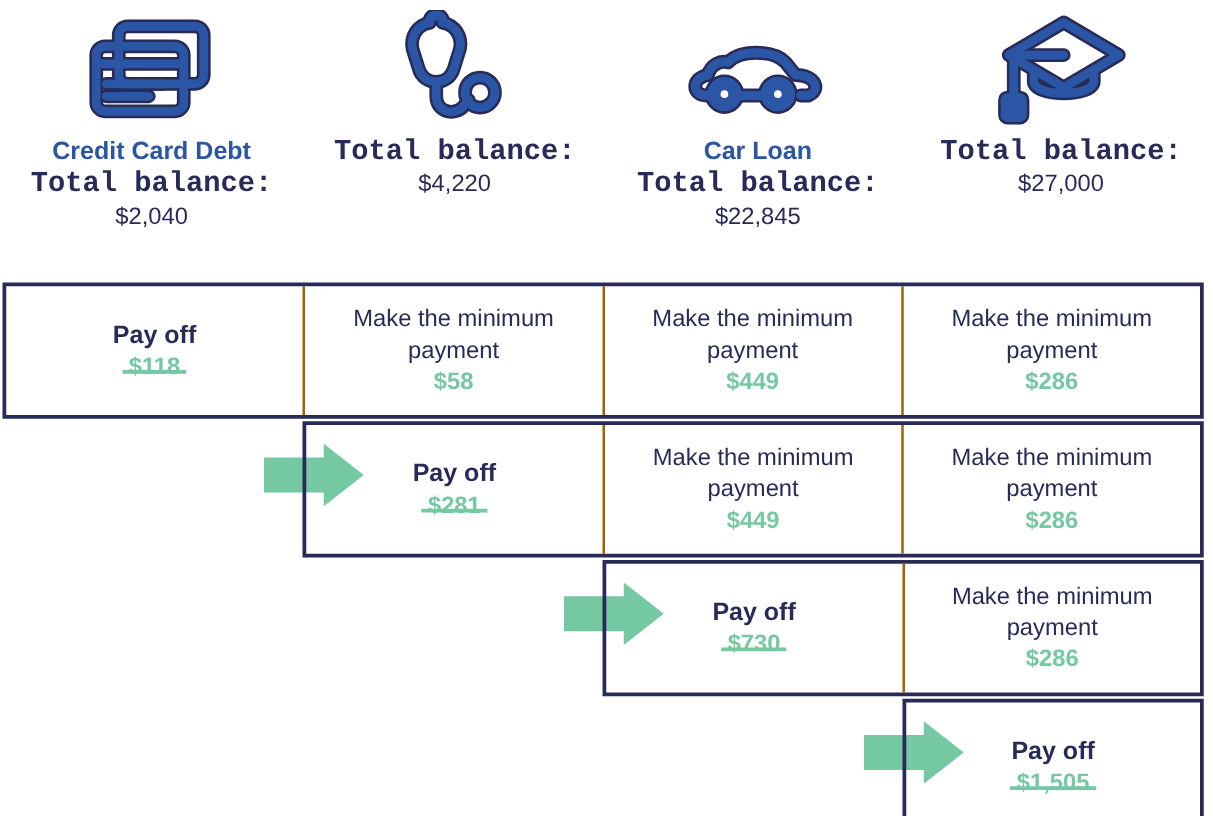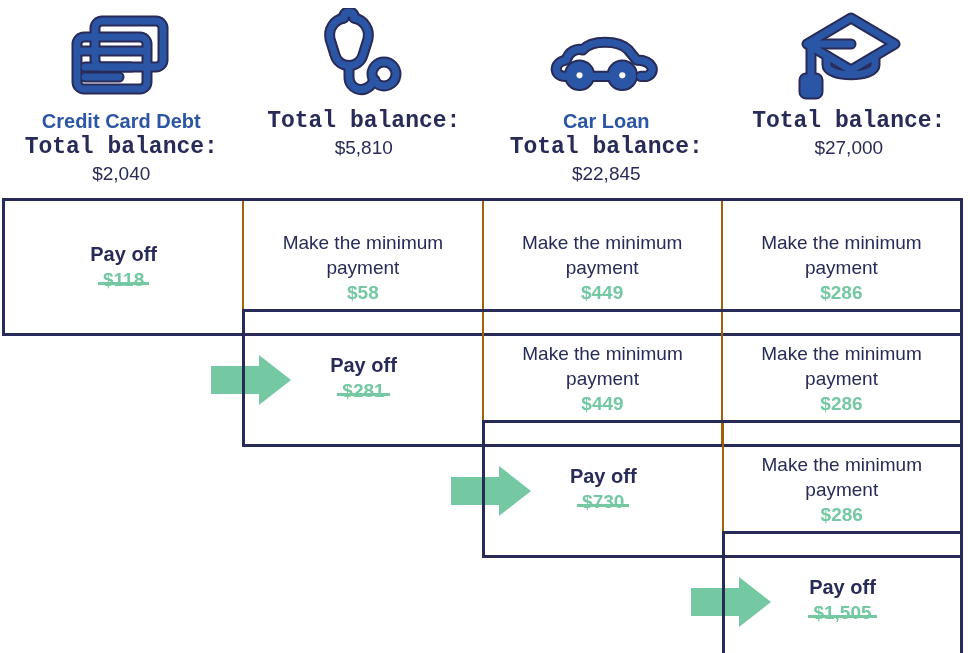--- a/index.html
+++ b/index.html
@@ -13,21 +13,21 @@
   .title { font-size:20px; font-weight:bold; color:#2b55a5; line-height:26px; }
   .bal-label { font-size:23px; font-weight:bold; color:#282b57; line-height:26px;font-family:Liberation Mono, monospace; }
   .bal-amount { font-size:19px; color:#282b57; line-height:28px; }
 
   
   use.ic-o { stroke:#282b57; stroke-width:11; fill:none; stroke-linecap:round; stroke-linejoin:round; }
   use.ic-m { stroke:#2b55a5; stroke-width:7;  fill:none; stroke-linecap:round; stroke-linejoin:round; }
 
   
   .table { position:absolute; left:2px; top:198px; width:961px; height:449px; z-index:2; }
-  .trow { position:absolute; display:flex; border:3px solid #282b57; box-sizing:border-box; height:138px; background:transparent; }
+  .trow { position:absolute; display:flex; border:3px solid #282b57; box-sizing:border-box; height:109px; background:transparent;margin-top:28px; }
   .trow0 { top:0;     left:0;     width:961px; }
   .trow1 { top:111px; left:240px; width:721px; }
   .trow2 { top:222px; left:480px; width:481px; }
   .trow3 { top:333px; left:720px; width:241px; }
   .cell { flex:1; border-left:2px solid #a16207; box-sizing:border-box;
           display:flex; flex-direction:column; justify-content:center; align-items:center;
           text-align:center; padding:2px 8px; }
   .cell:first-child { border-left:none; }
   .cell-label { font-size:19px; color:#282b57; line-height:25px; max-width:190px; }
   .payoff .cell-label { font-weight:bold; font-size:20px; }
@@ -99,21 +99,21 @@
     </div>
 
     <div class="hcol">
       <div class="icon-box">
         <svg width="100" height="96" viewBox="0 0 100 90">
           <use href="#g-steth" class="ic-o"></use>
             <use href="#g-steth" class="ic-m"></use>
         </svg>
       </div>
       <div class="bal-label">Total balance:</div>
-      <div class="bal-amount">$5,810</div>
+      <div class="bal-amount">$4,220</div>
     </div>
 
     <div class="hcol">
       <div class="icon-box">
         <svg width="114" height="74" viewBox="0 0 112 72">
           <use href="#g-car" class="ic-o"></use>
             <use href="#g-car" class="ic-m"></use>
         </svg>
       </div>
       <div class="title">Car Loan</div>

